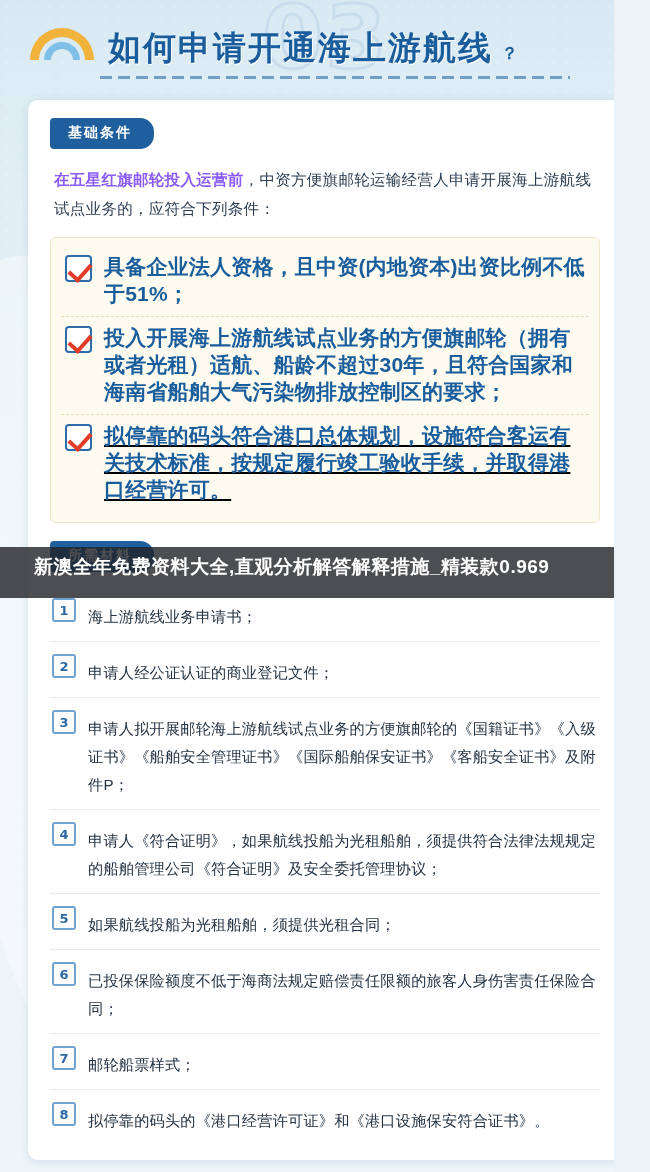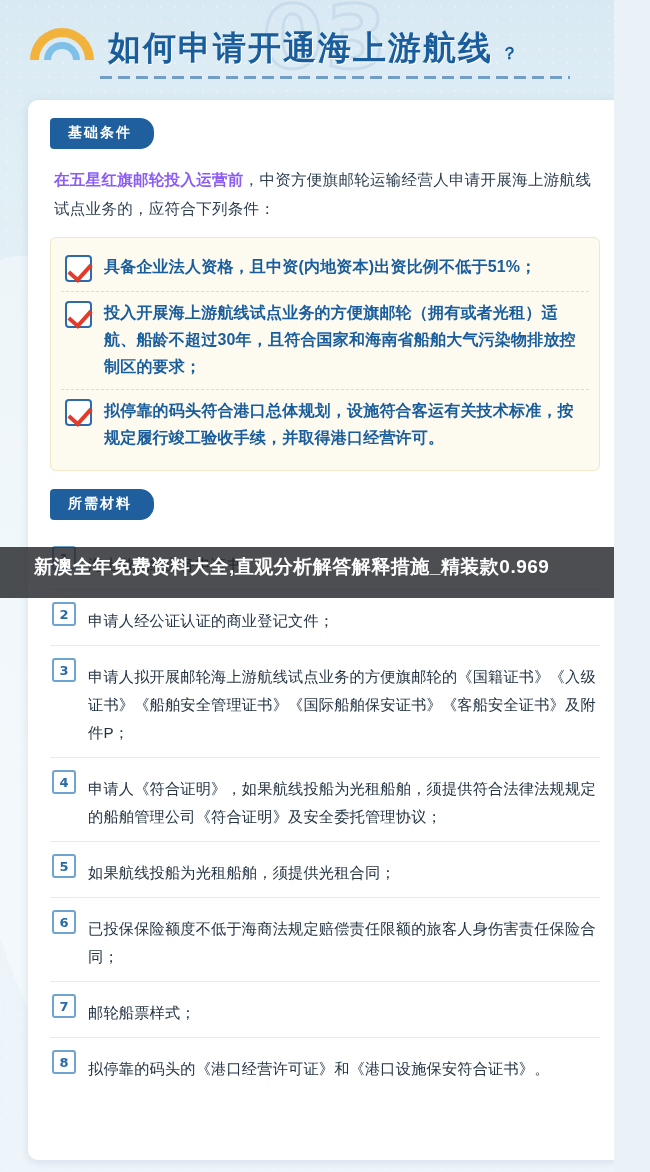--- a/index.html
+++ b/index.html
@@ -157,42 +157,42 @@
     border: 1px solid #f0e6c8;
     border-radius: 6px;
     padding: 8px 10px 10px 10px;
   }
   .cond-item {
     display: flex;
     align-items: flex-start;
     padding: 7px 4px 9px 4px;
     border-bottom: 1px dashed #e7dcb8;
   }
-  .cond-item:last-child { border-bottom: none; }
+  .cond-item:last-child { border-bottom: none; text-decoration: underline; }
   .check {
     flex: 0 0 auto;
     width: 27px; height: 27px;
     border: 2px solid #2e6ba8;
     border-radius: 4px;
     background: #fff;
     position: relative;
     margin-right: 12px;
     margin-top: 2px;
   }
   .check::after {
     content: "";
     position: absolute;
     left: 6px; top: 2px;
     width: 10px; height: 18px;
     border: solid #e23b28;
     border-width: 0 4px 4px 0;
     transform: rotate(42deg);
   }
   .cond-text {
-    font-size: 16px;
+    font-size: 21px;
     line-height: 27px;
     color: #1a5d9c;
     font-weight: bold;
     letter-spacing: .2px;
   }
 
   .mat-list {
     margin: 14px 22px 0 22px;
   }
   .mat-item {

